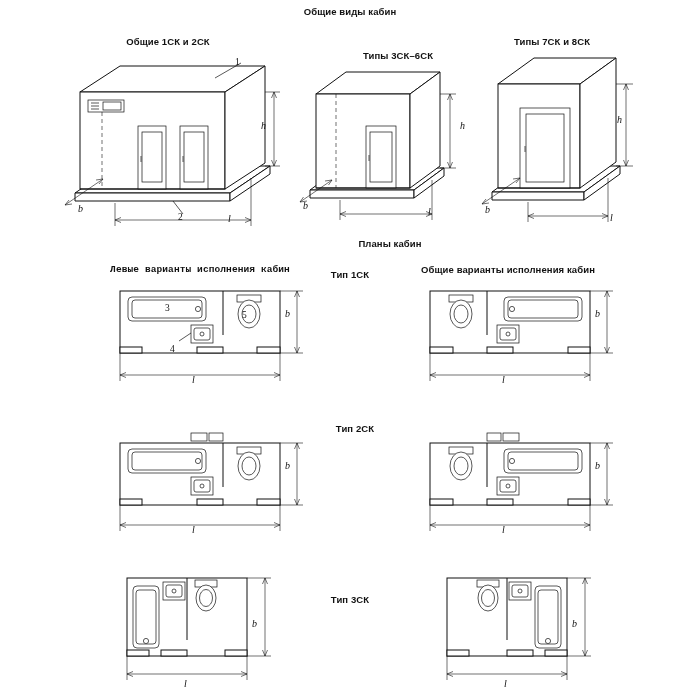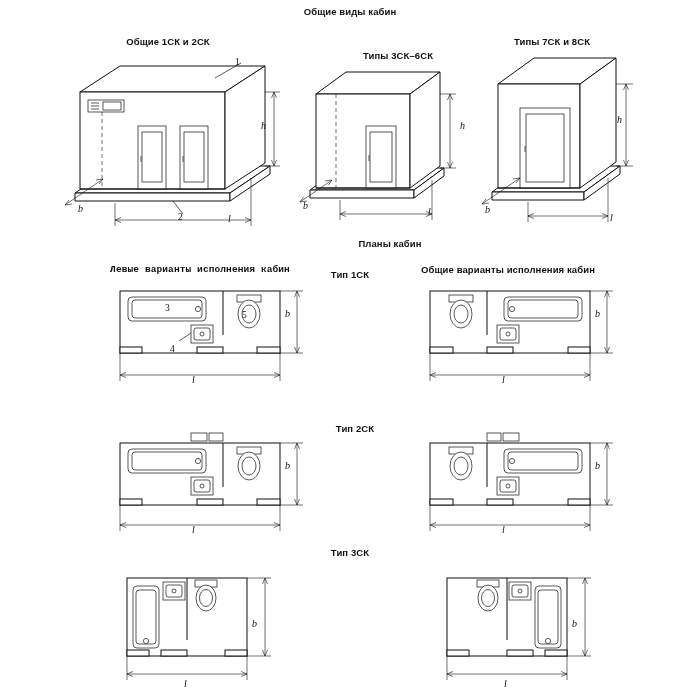--- a/index.html
+++ b/index.html
@@ -63,21 +63,21 @@
 
   <div class="lbl center" style="left:168px; top:36px;">Общие 1СК и 2СК</div>
   <div class="lbl center" style="left:378px; top:50px;margin-left:20px;">Типы 3СК–6СК</div>
   <div class="lbl center" style="left:552px; top:36px;">Типы 7СК и 8СК</div>
 
   <div class="lbl center" style="left:200px; top:264px;font-family:Liberation Mono, monospace;">Левые варианты исполнения кабин</div>
   <div class="lbl center" style="left:508px; top:264px;">Общие варианты исполнения кабин</div>
 
   <div class="lbl center" style="left:350px; top:269px;">Тип 1СК</div>
   <div class="lbl center" style="left:355px; top:423px;">Тип 2СК</div>
-  <div class="lbl center" style="left:350px; top:547px;">Тип 3СК</div>
+  <div class="lbl center" style="left:350px; top:594px;">Тип 3СК</div>
 
   <svg width="230" height="185" viewBox="0 0 230 185" style="position:absolute; left:55px; top:48px;">
 
     <polygon class="fillw" points="20,145 60,118 215,118 175,145"></polygon>
     <polygon class="fillw" points="20,145 20,153 175,153 175,145"></polygon>
     <polygon class="fillw" points="175,145 175,153 215,126 215,118"></polygon>
 
     <polygon class="fillw" points="25,44 65,18 210,18 170,44"></polygon>
 
     <rect class="fillw" x="25" y="44" width="145" height="97"></rect>

